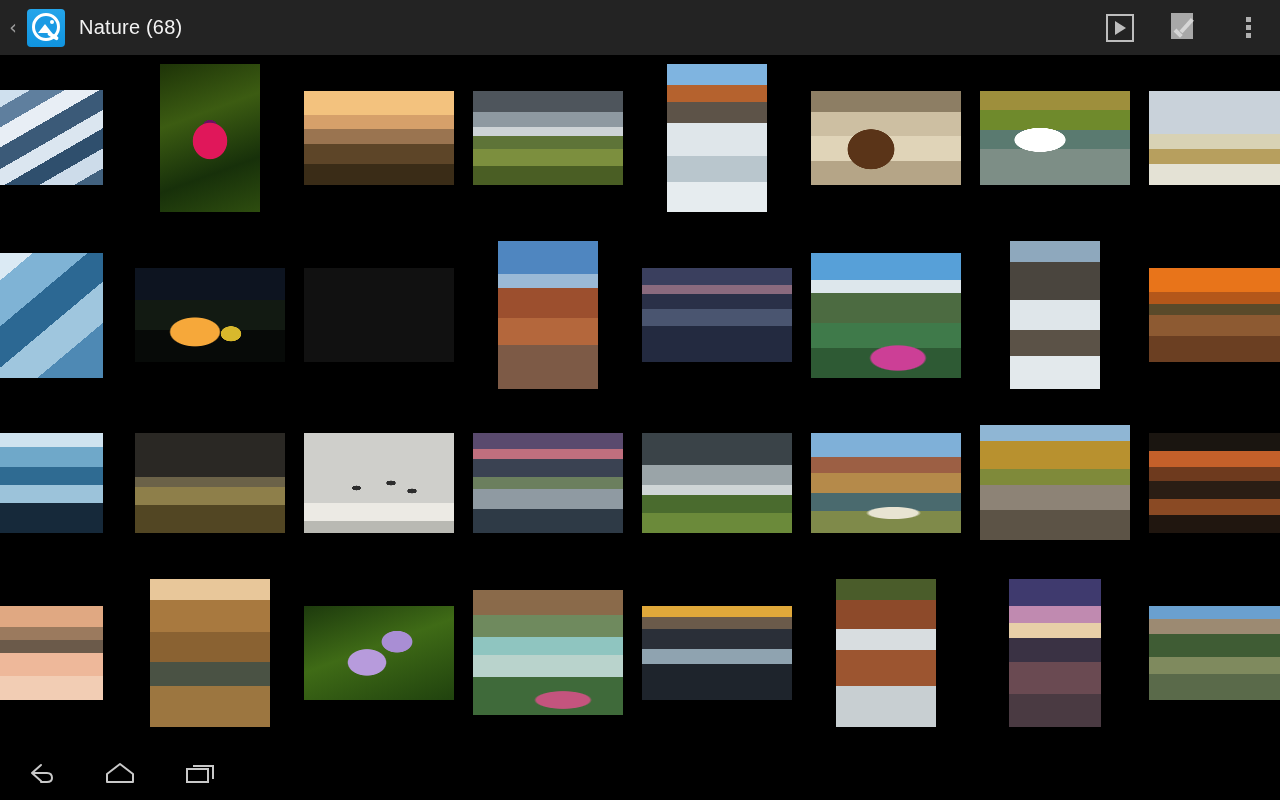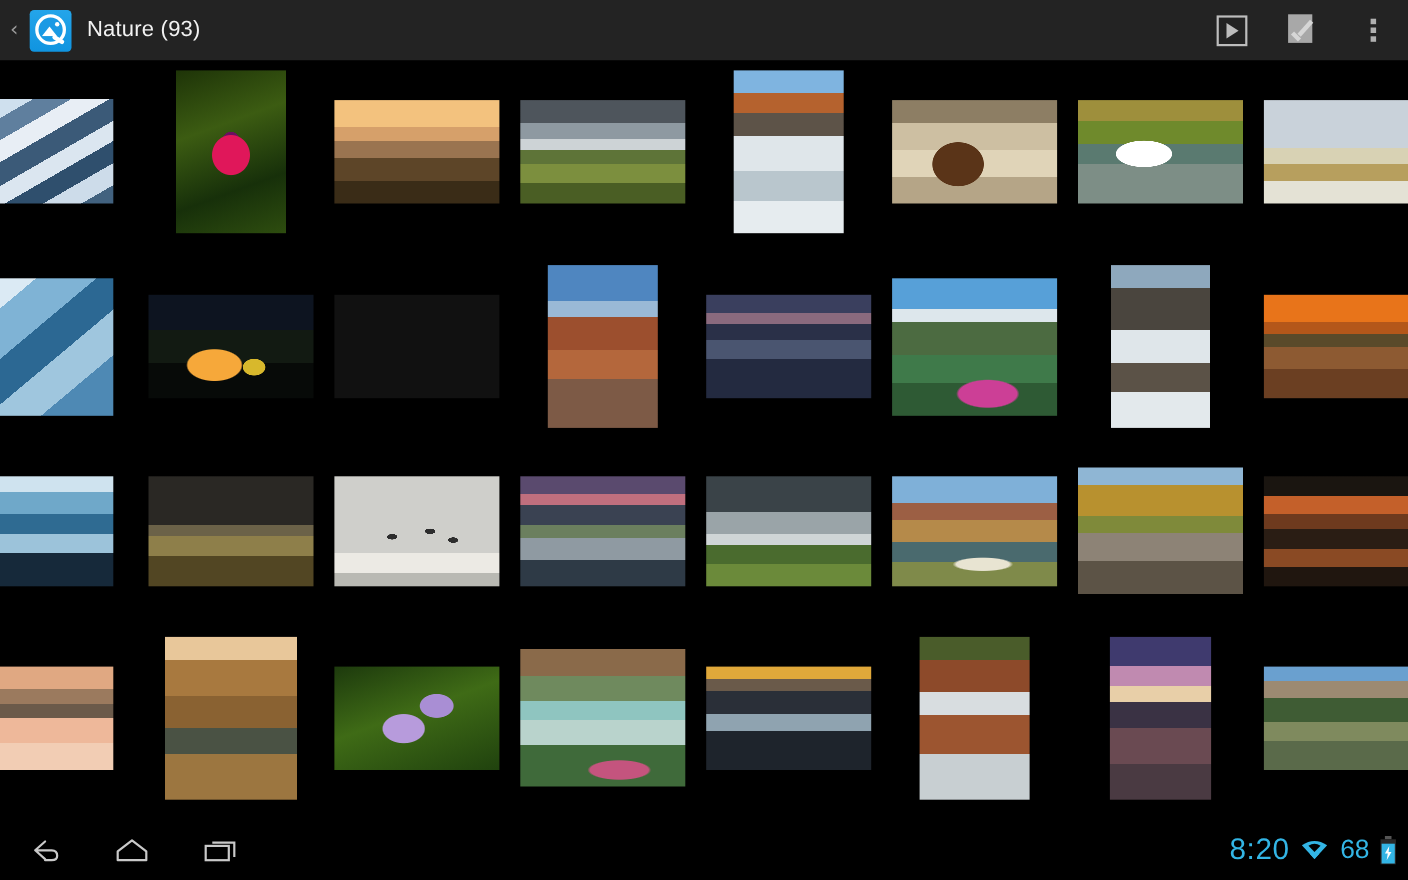--- a/index.html
+++ b/index.html
@@ -142,21 +142,21 @@
 
     <div id="app-icon">
       <div class="qring"></div>
       <div class="pic">
         <div class="mtn"></div>
         <div class="sun"></div>
       </div>
       <div class="qtail"></div>
     </div>
 
-    <div id="title-text">Nature (93)</div>
+    <div id="title-text">Nature (68)</div>
 
     <div id="ab-spacer"></div>
 
     <div class="ab-btn">
       <span class="ico-slideshow">
         <span class="box"></span>
           <span class="tri"></span>
       </span>
     </div>
 
@@ -302,32 +302,14 @@
 
     <div class="nav-btn">
       <svg width="36" height="26" viewBox="0 0 36 26">
         <rect x="5" y="9" width="21" height="13" fill="none" stroke="#c9c9c9" stroke-width="2"></rect>
         <path d="M11 6 L31 6 L31 19" fill="none" stroke="#c9c9c9" stroke-width="2"></path>
       </svg>
     </div>
 
     <div id="nav-spacer"></div>
 
-    <div id="status-cluster">
-      <span id="clock">8:20</span>
-
-      <svg class="wifi-ico" width="28" height="22" viewBox="0 0 28 22">
-        <path d="M14 19 L2.5 6.5 Q14 -1.5 25.5 6.5 Z" fill="#33b5e5"></path>
-        <path d="M14 12.5 L8.5 6.8 Q14 3.3 19.5 6.8 Z" fill="#000"></path>
-        <path d="M14 19 L9.6 14.2 Q14 11.4 18.4 14.2 Z" fill="#33b5e5"></path>
-      </svg>
-
-      <span id="battery-pct">68</span>
-
-      <svg class="batt-ico" width="16" height="26" viewBox="0 0 16 26">
-        <rect x="5" y="0" width="6" height="3" fill="#555"></rect>
-        <rect x="1" y="3" width="14" height="23" fill="#2a2a2a"></rect>
-        <rect x="2" y="7" width="12" height="18" fill="#33b5e5"></rect>
-        <path d="M9 9 L5 16 L7.6 16 L6.6 22 L11 14.5 L8.4 14.5 Z" fill="#ffffff"></path>
-      </svg>
-    </div>
   </div>
 </div>
 
 </body></html>

